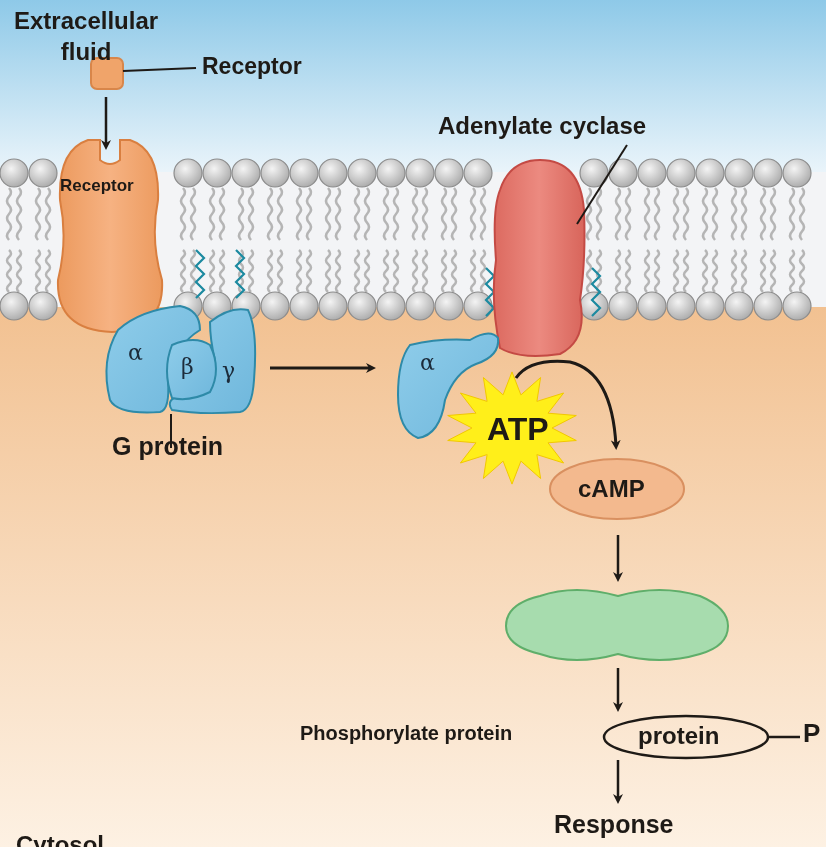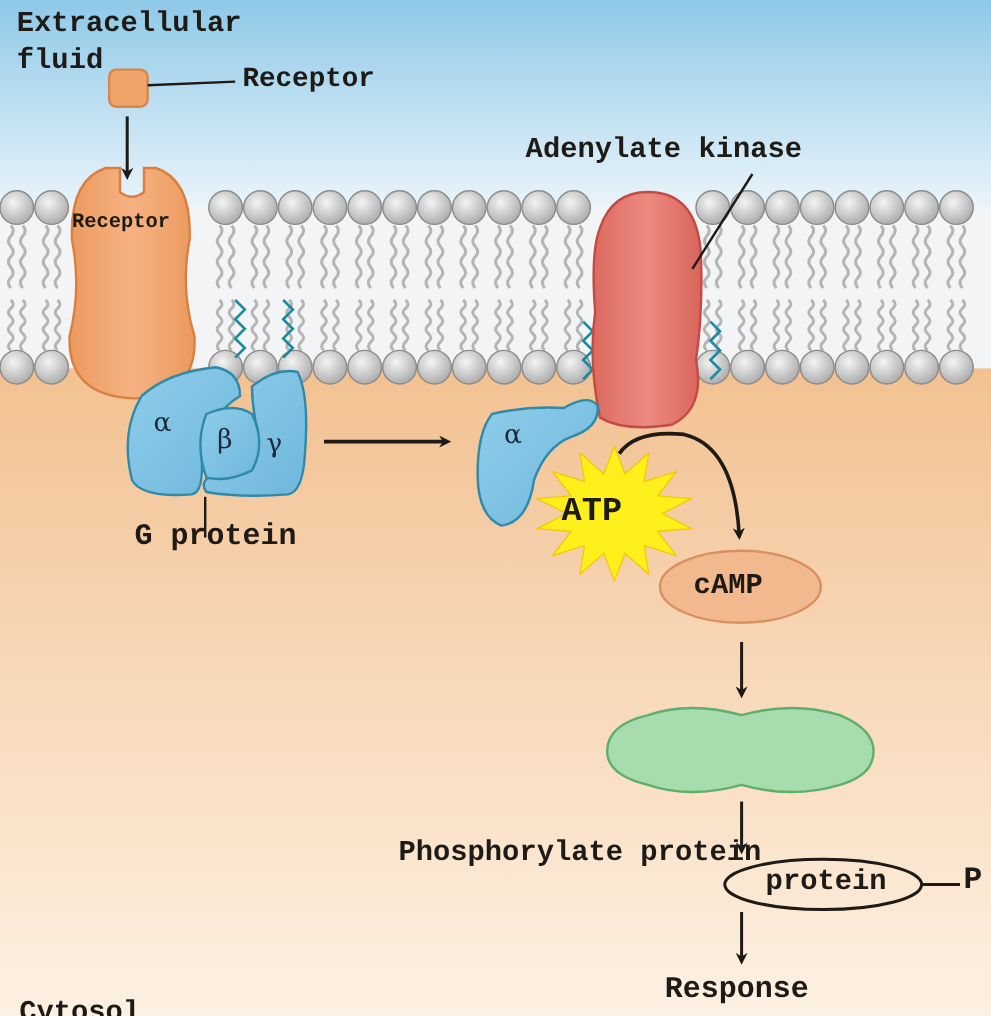--- a/index.html
+++ b/index.html
@@ -1,19 +1,19 @@
 <!DOCTYPE html>
 <html><head>
 <meta charset="utf-8">
 <style>
   html,body{margin:0;padding:0;}
   body{width:826px;height:847px;overflow:hidden;font-family:"Liberation Sans",sans-serif;}
   #stage{position:relative;width:826px;height:847px;overflow:hidden;}
   svg{position:absolute;left:0;top:0;}
-  .lbl{position:absolute;font-family:Liberation Mono, monospace;font-weight:bold;color:#1e1a16;white-space:nowrap;}
+  .lbl{position:absolute;font-family:Liberation Sans, sans-serif;font-weight:bold;color:#1e1a16;white-space:nowrap;text-align:center;}
   .greek{position:absolute;font-family:"DejaVu Serif",serif;color:#1c2b3a;font-size:22px;}
 </style>
 </head>
 <body>
 
 <div id="stage">
   <svg id="bg" width="826" height="847">
     <defs>
       <linearGradient id="gExtra" x1="0" y1="0" x2="0" y2="1">
         <stop offset="0" stop-color="#8ec9e8"></stop>
@@ -225,26 +225,26 @@
 
     <line x1="618" y1="760" x2="618" y2="800" stroke="#1e1a16" stroke-width="2.5" marker-end="url(#ah)"></line>
   </svg>
 
   <div class="lbl" style="left:14px;top:5px;font-size:24px;line-height:31px;">
     <div>Extracellular</div>
     <div>fluid</div>
   </div>
   <div class="lbl" style="left:202px;top:53px;font-size:23px;">Receptor</div>
   <div class="lbl" style="left:60px;top:176px;font-size:17px;">Receptor</div>
-  <div class="lbl" style="left:438px;top:112px;font-size:24px;">Adenylate kinase</div>
+  <div class="lbl" style="left:438px;top:112px;font-size:24px;">Adenylate cyclase</div>
   <div class="greek" style="left:128px;top:340px;">α</div>
   <div class="greek" style="left:181px;top:354px;">β</div>
   <div class="greek" style="left:222px;top:358px;">γ</div>
   <div class="greek" style="left:420px;top:350px;">α</div>
   <div class="lbl" style="left:112px;top:432px;font-size:25px;">G protein</div>
-  <div class="lbl" style="left:468px;top:411px;font-size:28px;">ATP</div>
+  <div class="lbl" style="left:487px;top:411px;font-size:32px;">ATP</div>
   <div class="lbl" style="left:578px;top:475px;font-size:24px;">cAMP</div>
-  <div class="lbl" style="left:300px;top:698px;font-size:24px;margin-left:32px;">Phosphorylate protein</div>
+  <div class="lbl" style="left:300px;top:722px;font-size:20px;">Phosphorylate protein</div>
   <div class="lbl" style="left:638px;top:722px;font-size:24px;">protein</div>
   <div class="lbl" style="left:803px;top:718px;font-size:26px;">P</div>
   <div class="lbl" style="left:554px;top:810px;font-size:25px;">Response</div>
   <div class="lbl" style="left:16px;top:831px;font-size:24px;">Cytosol</div>
 </div>
 
 </body></html>

